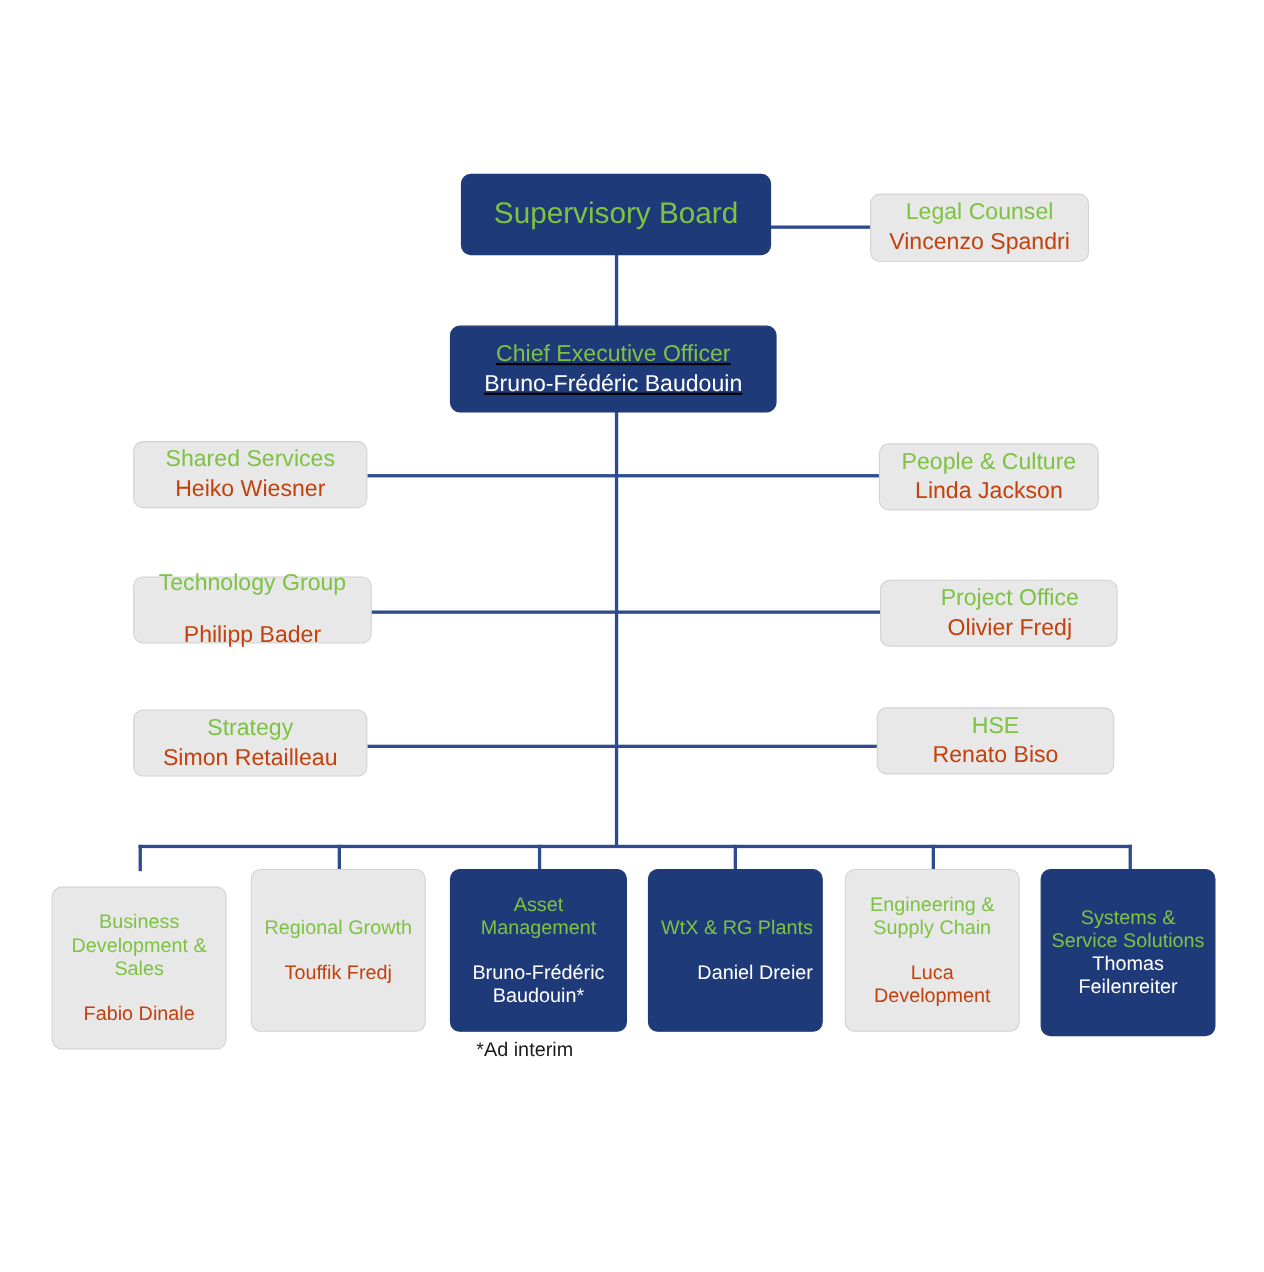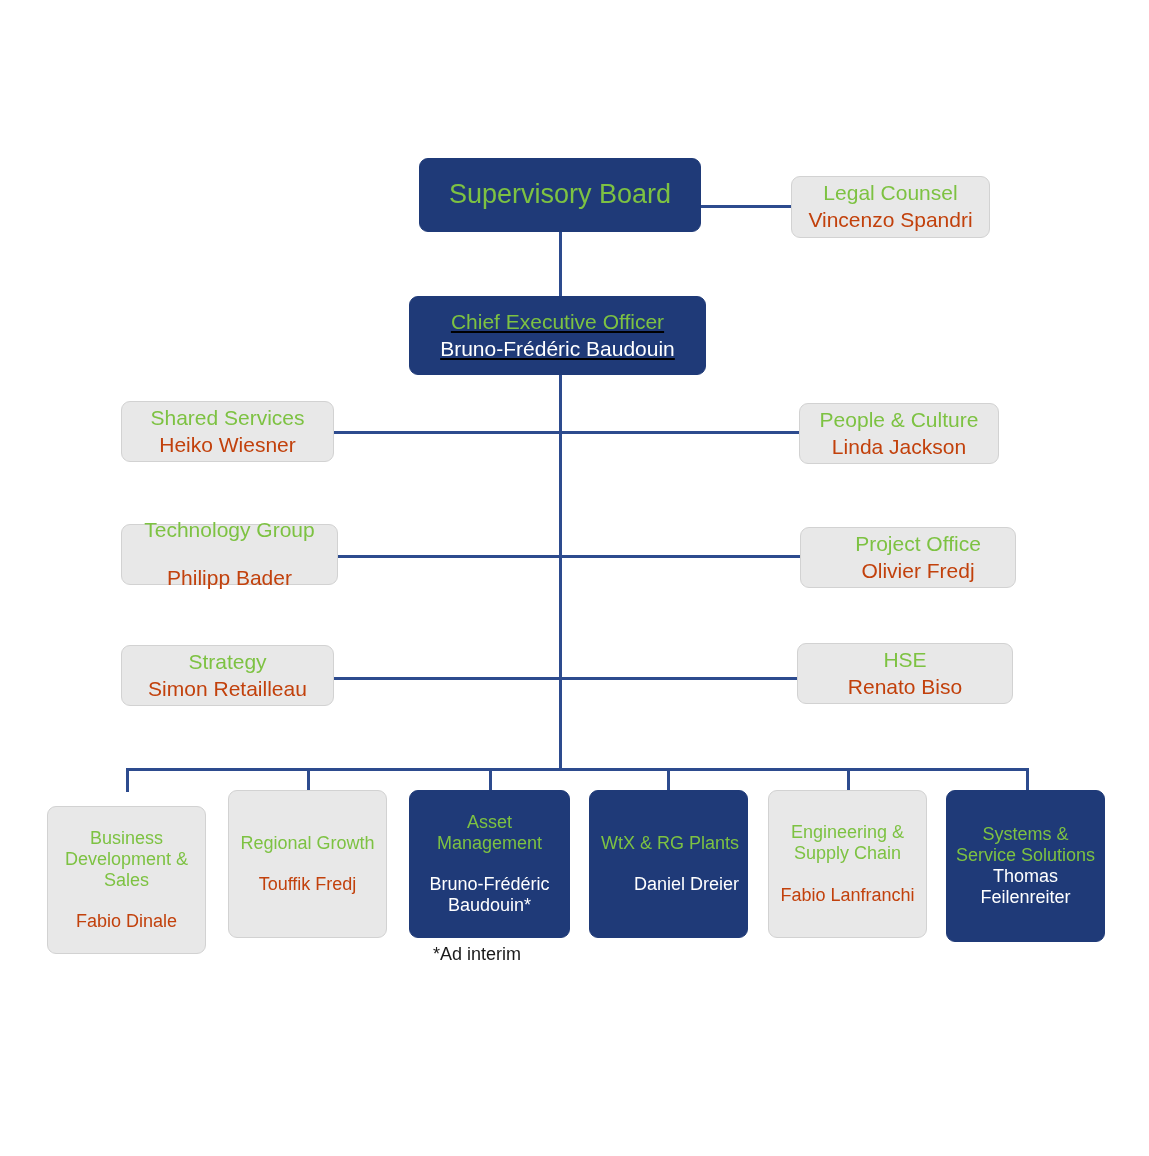--- a/index.html
+++ b/index.html
@@ -165,21 +165,21 @@
     <span class="name">Bruno-Frédéric Baudouin*</span>
   </div>
 
   <div class="node dark sz-unit gap-lg" style="left:589px; top:790px; width:159px; height:148px;text-align:right;">
     <span class="title">WtX &amp; RG Plants</span>
     <span class="name">Daniel Dreier</span>
   </div>
 
   <div class="node light sz-unit gap-lg" style="left:768px; top:790px; width:159px; height:148px;">
     <span class="title">Engineering &amp; Supply Chain</span>
-    <span class="name">Fabio Lanfranchi</span>
+    <span class="name">Luca Development</span>
   </div>
 
   <div class="node dark sz-unit" style="left:946px; top:790px; width:159px; height:152px;">
     <span class="title">Systems &amp; Service Solutions</span>
     <span class="name">Thomas Feilenreiter</span>
   </div>
 
   <div class="footnote" style="left:433px; top:944px;">*Ad interim</div>
 
 </div>

